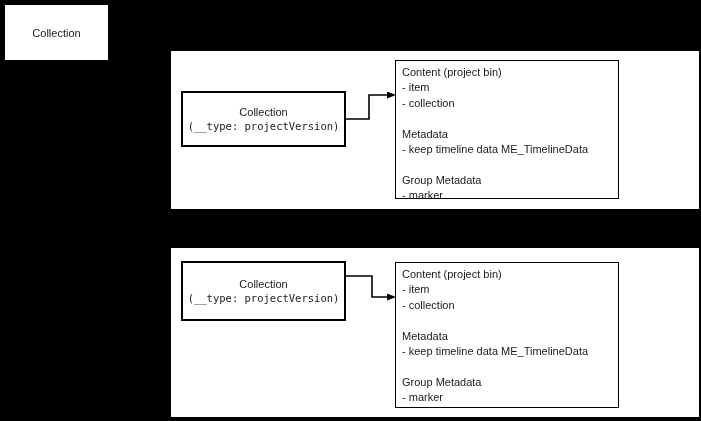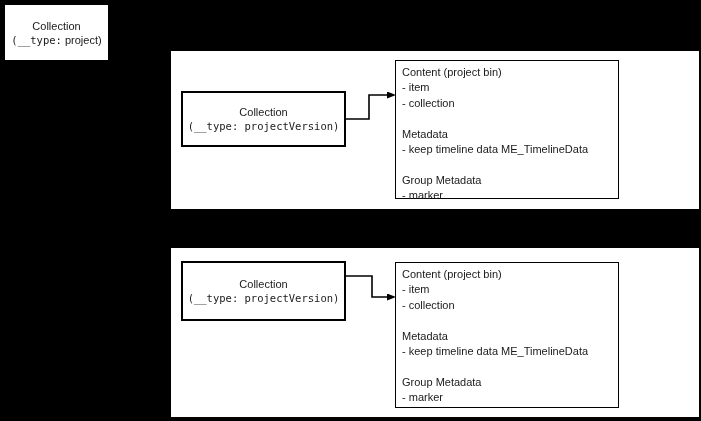--- a/index.html
+++ b/index.html
@@ -30,21 +30,20 @@
 </head>
 <body>
 
 <div class="stage">
 
   <div class="panel" style="left:171px;top:51px;width:528px;height:158px;"></div>
   <div class="panel" style="left:171px;top:248px;width:528px;height:169px;"></div>
 
   <div class="node" style="left:3px;top:3px;width:107px;height:59px;">
     <div class="node-title">Collection</div>
-    <div class="node-subtitle"><span class="mono">(__type:</span><span> project)</span></div>
   </div>
 
   <div class="node" style="left:181px;top:91px;width:165px;height:56px;">
     <div class="node-title">Collection</div>
     <div class="node-subtitle mono">(__type: projectVersion)</div>
   </div>
 
   <div class="content-node" style="left:395px;top:60px;width:224px;height:139px;">
     <div class="cb-line">Content (project bin)</div>
     <div class="cb-line">- item</div>

